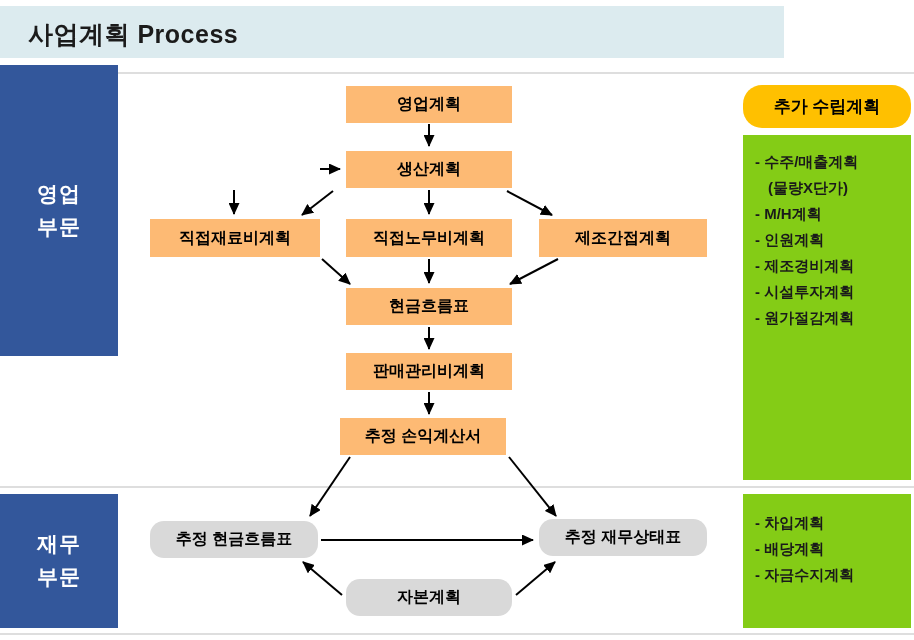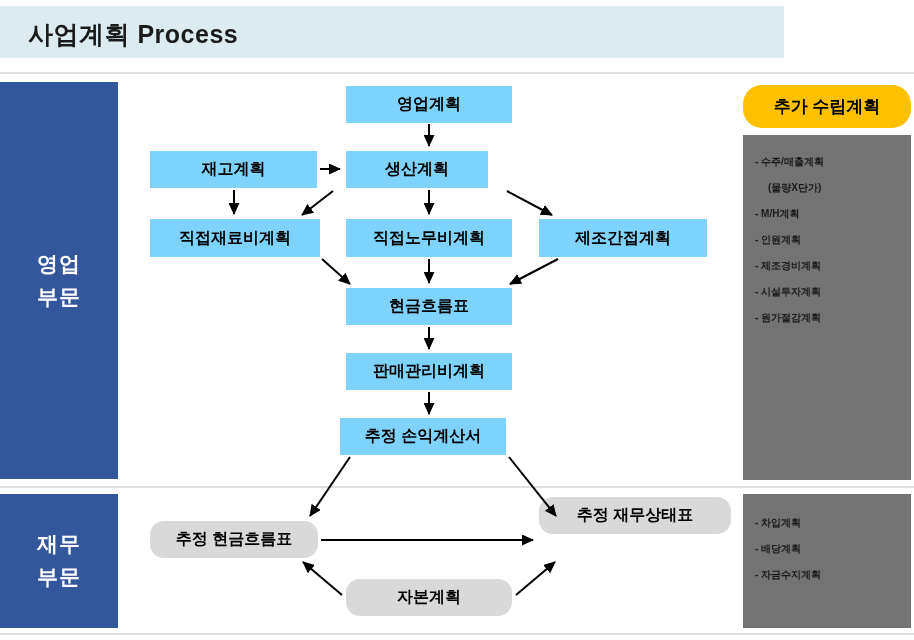--- a/index.html
+++ b/index.html
@@ -11,47 +11,47 @@
   .title-bar{position:absolute;left:0;top:6px;width:784px;height:52px;background:#dcebef;display:flex;align-items:center;}
   .title-bar h1{margin:4px 0 0 28px;font-size:25px;font-weight:bold;color:#1b1b1b;letter-spacing:0.5px;}
   
   .hr{position:absolute;left:0;width:914px;height:2px;background:#dedede;}
   .hr-top{top:72px;}
   .hr-mid{top:486px;}
   .hr-bottom{top:633px;}
   
   .side-panel{position:absolute;left:0;width:118px;background:#33579b;display:flex;align-items:center;justify-content:center;
     color:#fff;font-weight:bold;font-size:21px;line-height:1.55;text-align:center;white-space:pre-line;letter-spacing:1px;}
-  .side-sales{top:82px;height:397px;}
+  .side-sales{top:65px;height:291px;}
   .side-finance{top:494px;height:134px;}
   
   .box{position:absolute;display:flex;align-items:center;justify-content:center;
     font-size:16px;font-weight:bold;color:#000;text-align:center;white-space:nowrap;}
-  .blue{background:#7dd3fc;}
+  .blue{background:#fdba74;}
   .gray{background:#d9d9d9;border-radius:14px;}
   .b-sales-plan {left:346px;top:86px; width:166px;height:37px;}
   .b-inventory  {left:150px;top:151px;width:167px;height:37px;}
-  .b-production {left:346px;top:151px;width:142px;height:37px;}
+  .b-production {left:346px;top:151px;width:166px;height:37px;}
   .b-material   {left:150px;top:219px;width:170px;height:38px;}
   .b-labor      {left:346px;top:219px;width:166px;height:38px;}
   .b-overhead   {left:539px;top:219px;width:168px;height:38px;}
   .b-cogs       {left:346px;top:288px;width:166px;height:37px;}
   .b-sga        {left:346px;top:353px;width:166px;height:37px;}
   .b-pl         {left:340px;top:418px;width:166px;height:37px;}
   .b-cashflow   {left:150px;top:521px;width:168px;height:37px;}
-  .b-bs         {left:539px;top:497px;width:192px;height:37px;}
+  .b-bs         {left:539px;top:519px;width:168px;height:37px;}
   .b-capital    {left:346px;top:579px;width:166px;height:37px;}
   
   .arrows{position:absolute;left:0;top:0;pointer-events:none;}
   .arrows line{stroke:#000;stroke-width:2;}
   
   .rp-header{position:absolute;left:743px;top:85px;width:168px;height:43px;background:#ffc000;
     display:flex;align-items:center;justify-content:center;font-size:17px;font-weight:bold;color:#000;border-radius:19px;}
-  .rp-body{position:absolute;left:743px;width:168px;background:#737373;box-sizing:border-box;
-    padding:14px 6px 10px 12px;font-size:10px;font-weight:600;color:#1a1a1a;}
+  .rp-body{position:absolute;left:743px;width:168px;background:#84cc16;box-sizing:border-box;
+    padding:14px 6px 10px 12px;font-size:15px;font-weight:600;color:#1a1a1a;}
   .rp-sales{top:135px;height:345px;}
   .rp-finance{top:494px;height:134px;padding-top:16px;}
   .rp-item{line-height:26px;}
   .rp-item.cont{padding-left:13px;}
 </style>
 </head>
 <body>
 
 <div class="slide">
 
@@ -61,21 +61,20 @@
   <div class="hr hr-top"></div>
   <div class="hr hr-mid"></div>
   <div class="hr hr-bottom"></div>
 
   <div class="side-panel side-sales">영업
 부문</div>
   <div class="side-panel side-finance">재무
 부문</div>
 
   <div class="box blue b-sales-plan">영업계획</div>
-  <div class="box blue b-inventory">재고계획</div>
   <div class="box blue b-production">생산계획</div>
   <div class="box blue b-material">직접재료비계획</div>
   <div class="box blue b-labor">직접노무비계획</div>
   <div class="box blue b-overhead">제조간접계획</div>
   <div class="box blue b-cogs">현금흐름표</div>
   <div class="box blue b-sga">판매관리비계획</div>
   <div class="box blue b-pl">추정 손익계산서</div>
   <div class="box gray b-cashflow">추정 현금흐름표</div>
   <div class="box gray b-bs">추정 재무상태표</div>
   <div class="box gray b-capital">자본계획</div>

